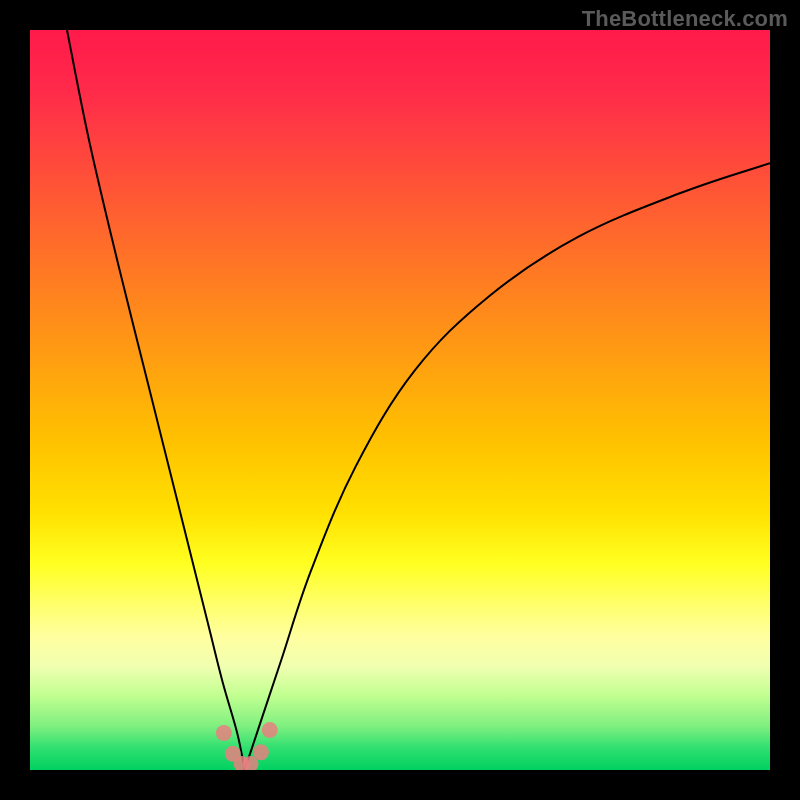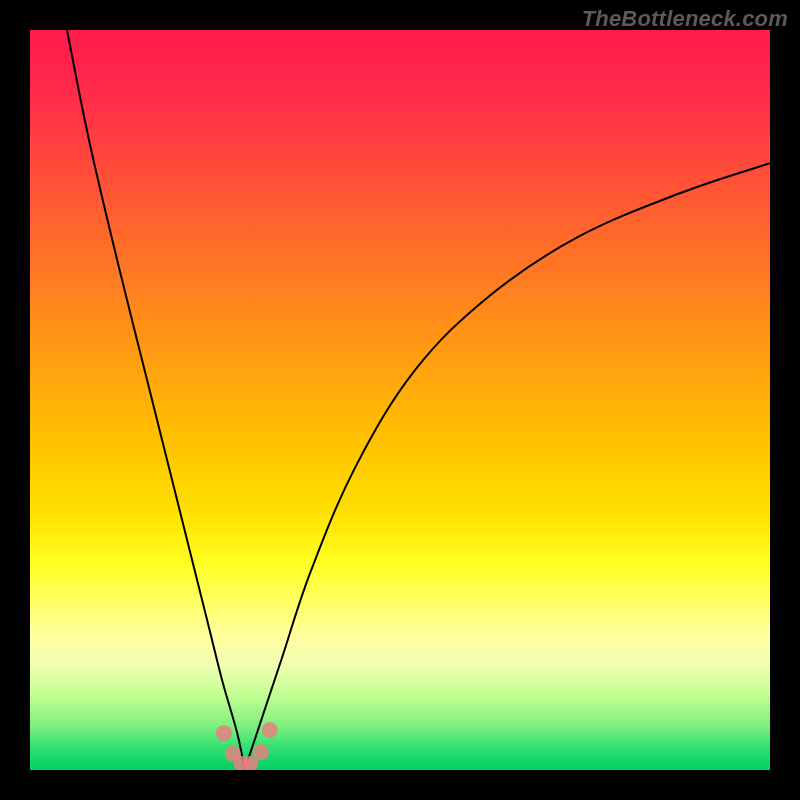--- a/index.html
+++ b/index.html
@@ -2,21 +2,20 @@
 <html><head>
 <meta charset="utf-8">
 <style>
   * { margin: 0; padding: 0; box-sizing: border-box; }
   html, body { width: 800px; height: 800px; overflow: hidden; background: #000; }
   .frame {
     position: relative;
     width: 800px;
     height: 636px;
     background: #000;
-    font-style: italic;
   }
   .plot-area {
     position: absolute;
     left: 30px;
     top: 30px;
     width: 740px;
     height: 740px;
     background: linear-gradient(to bottom,
       #ff1a4a 0%,
       #ff2a4a 8%,

